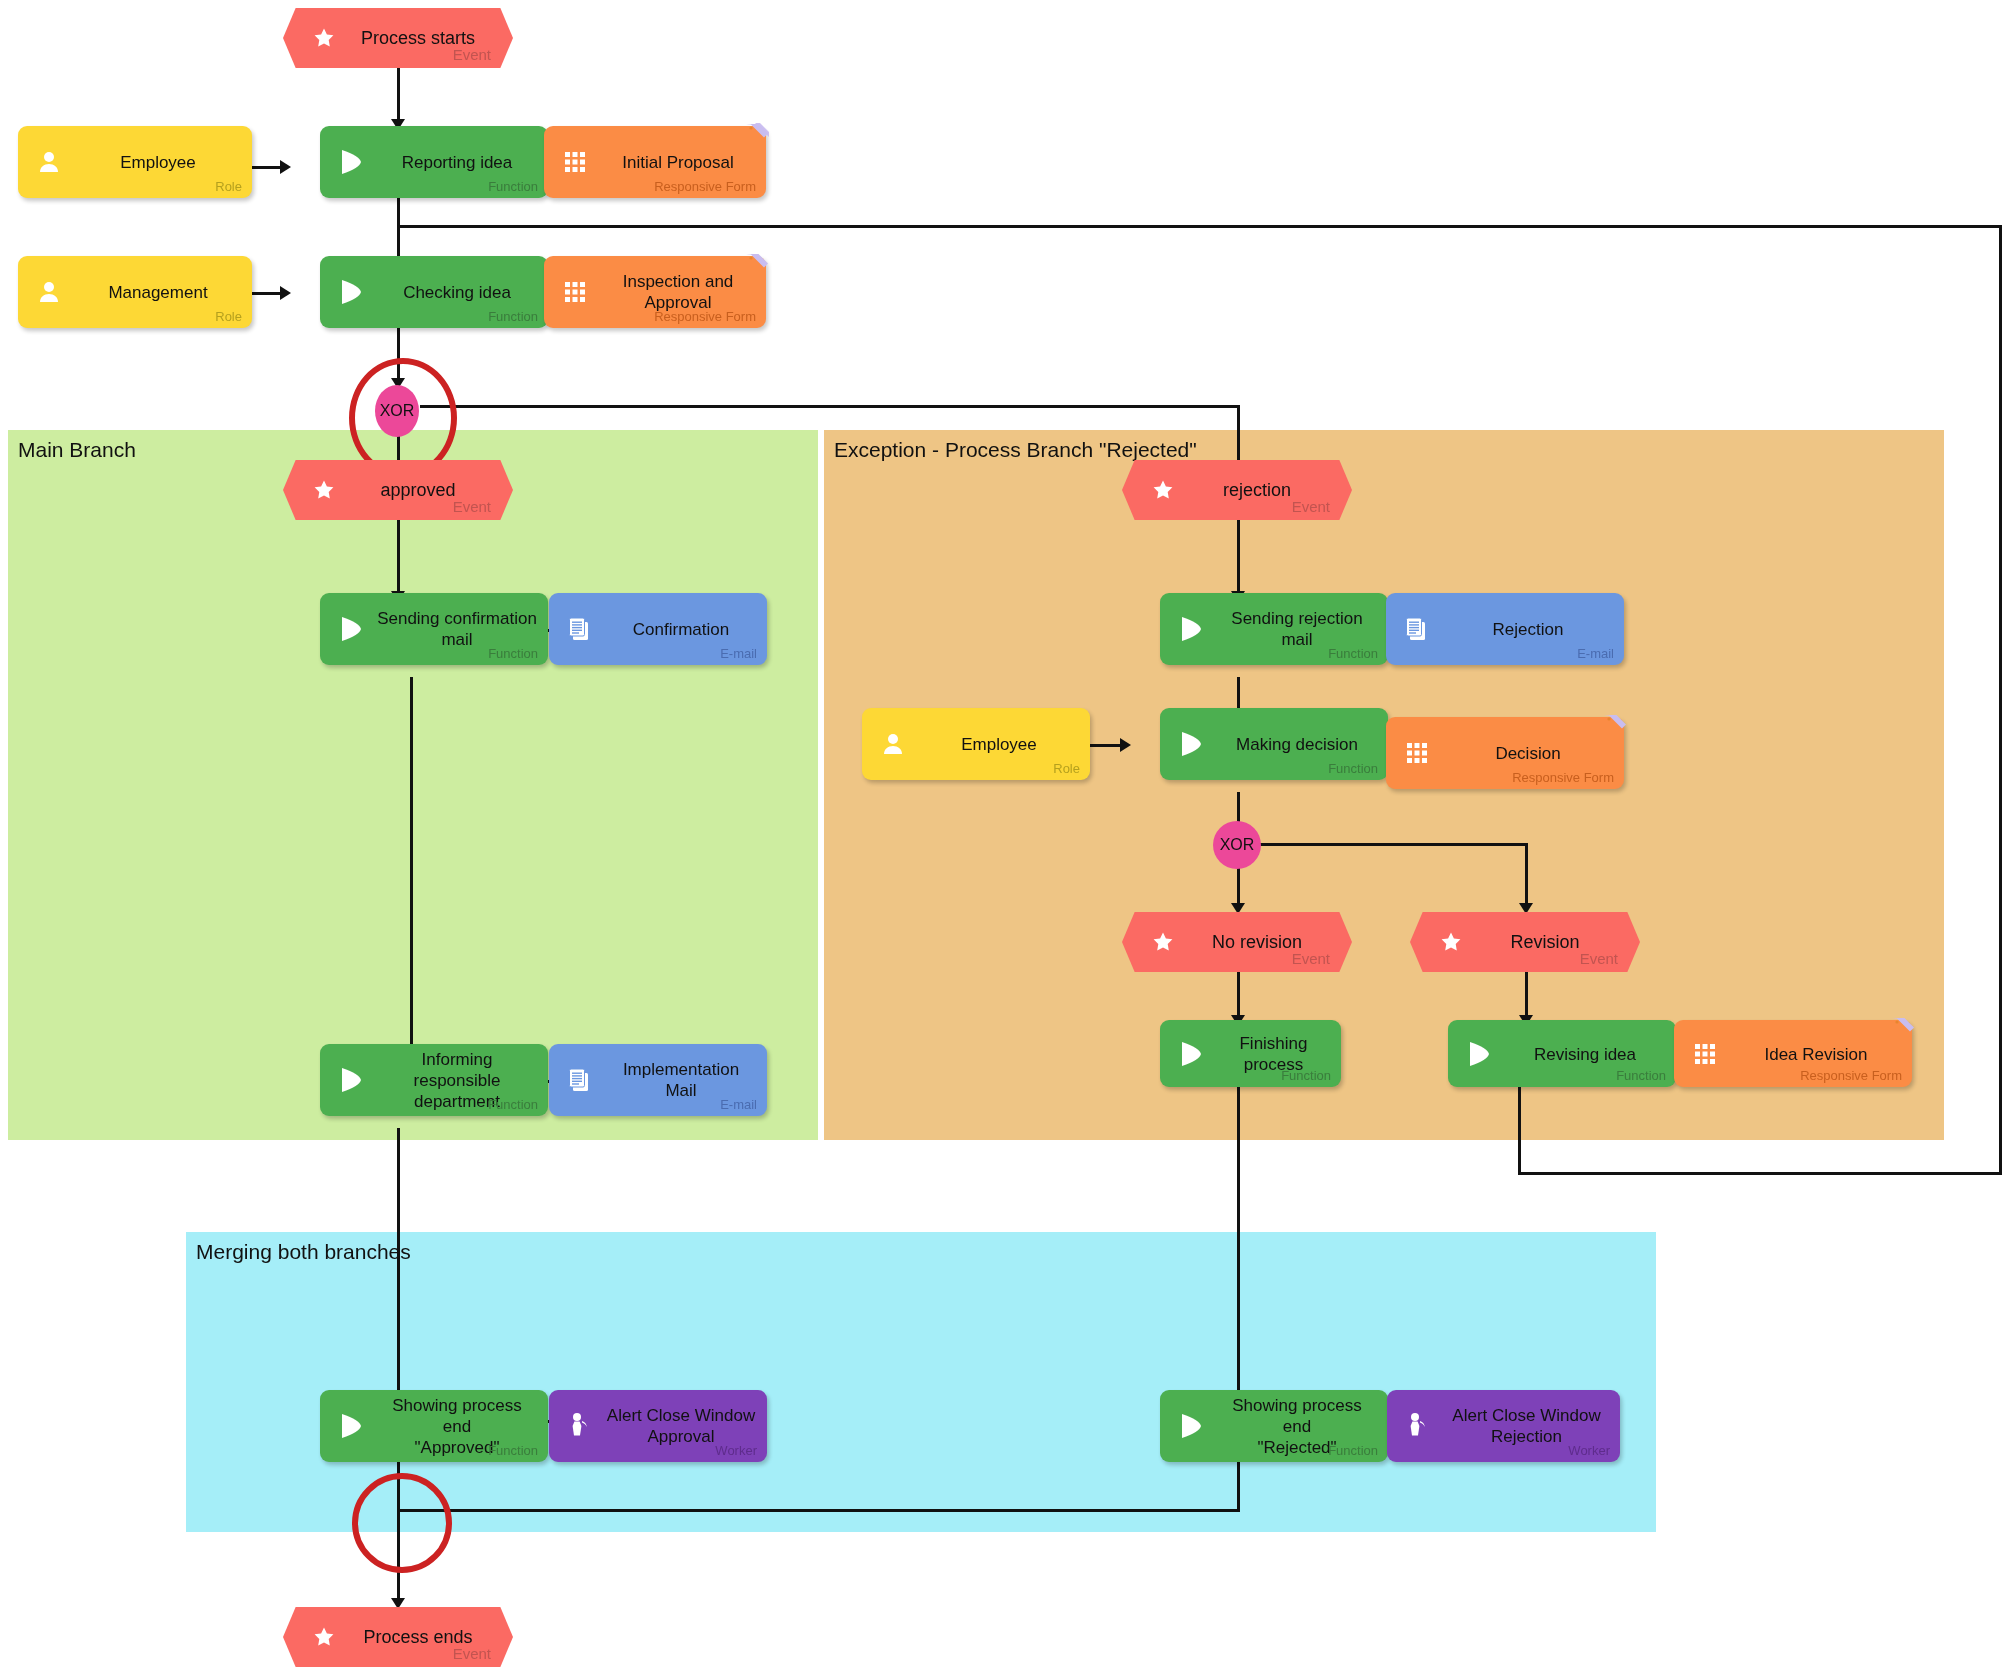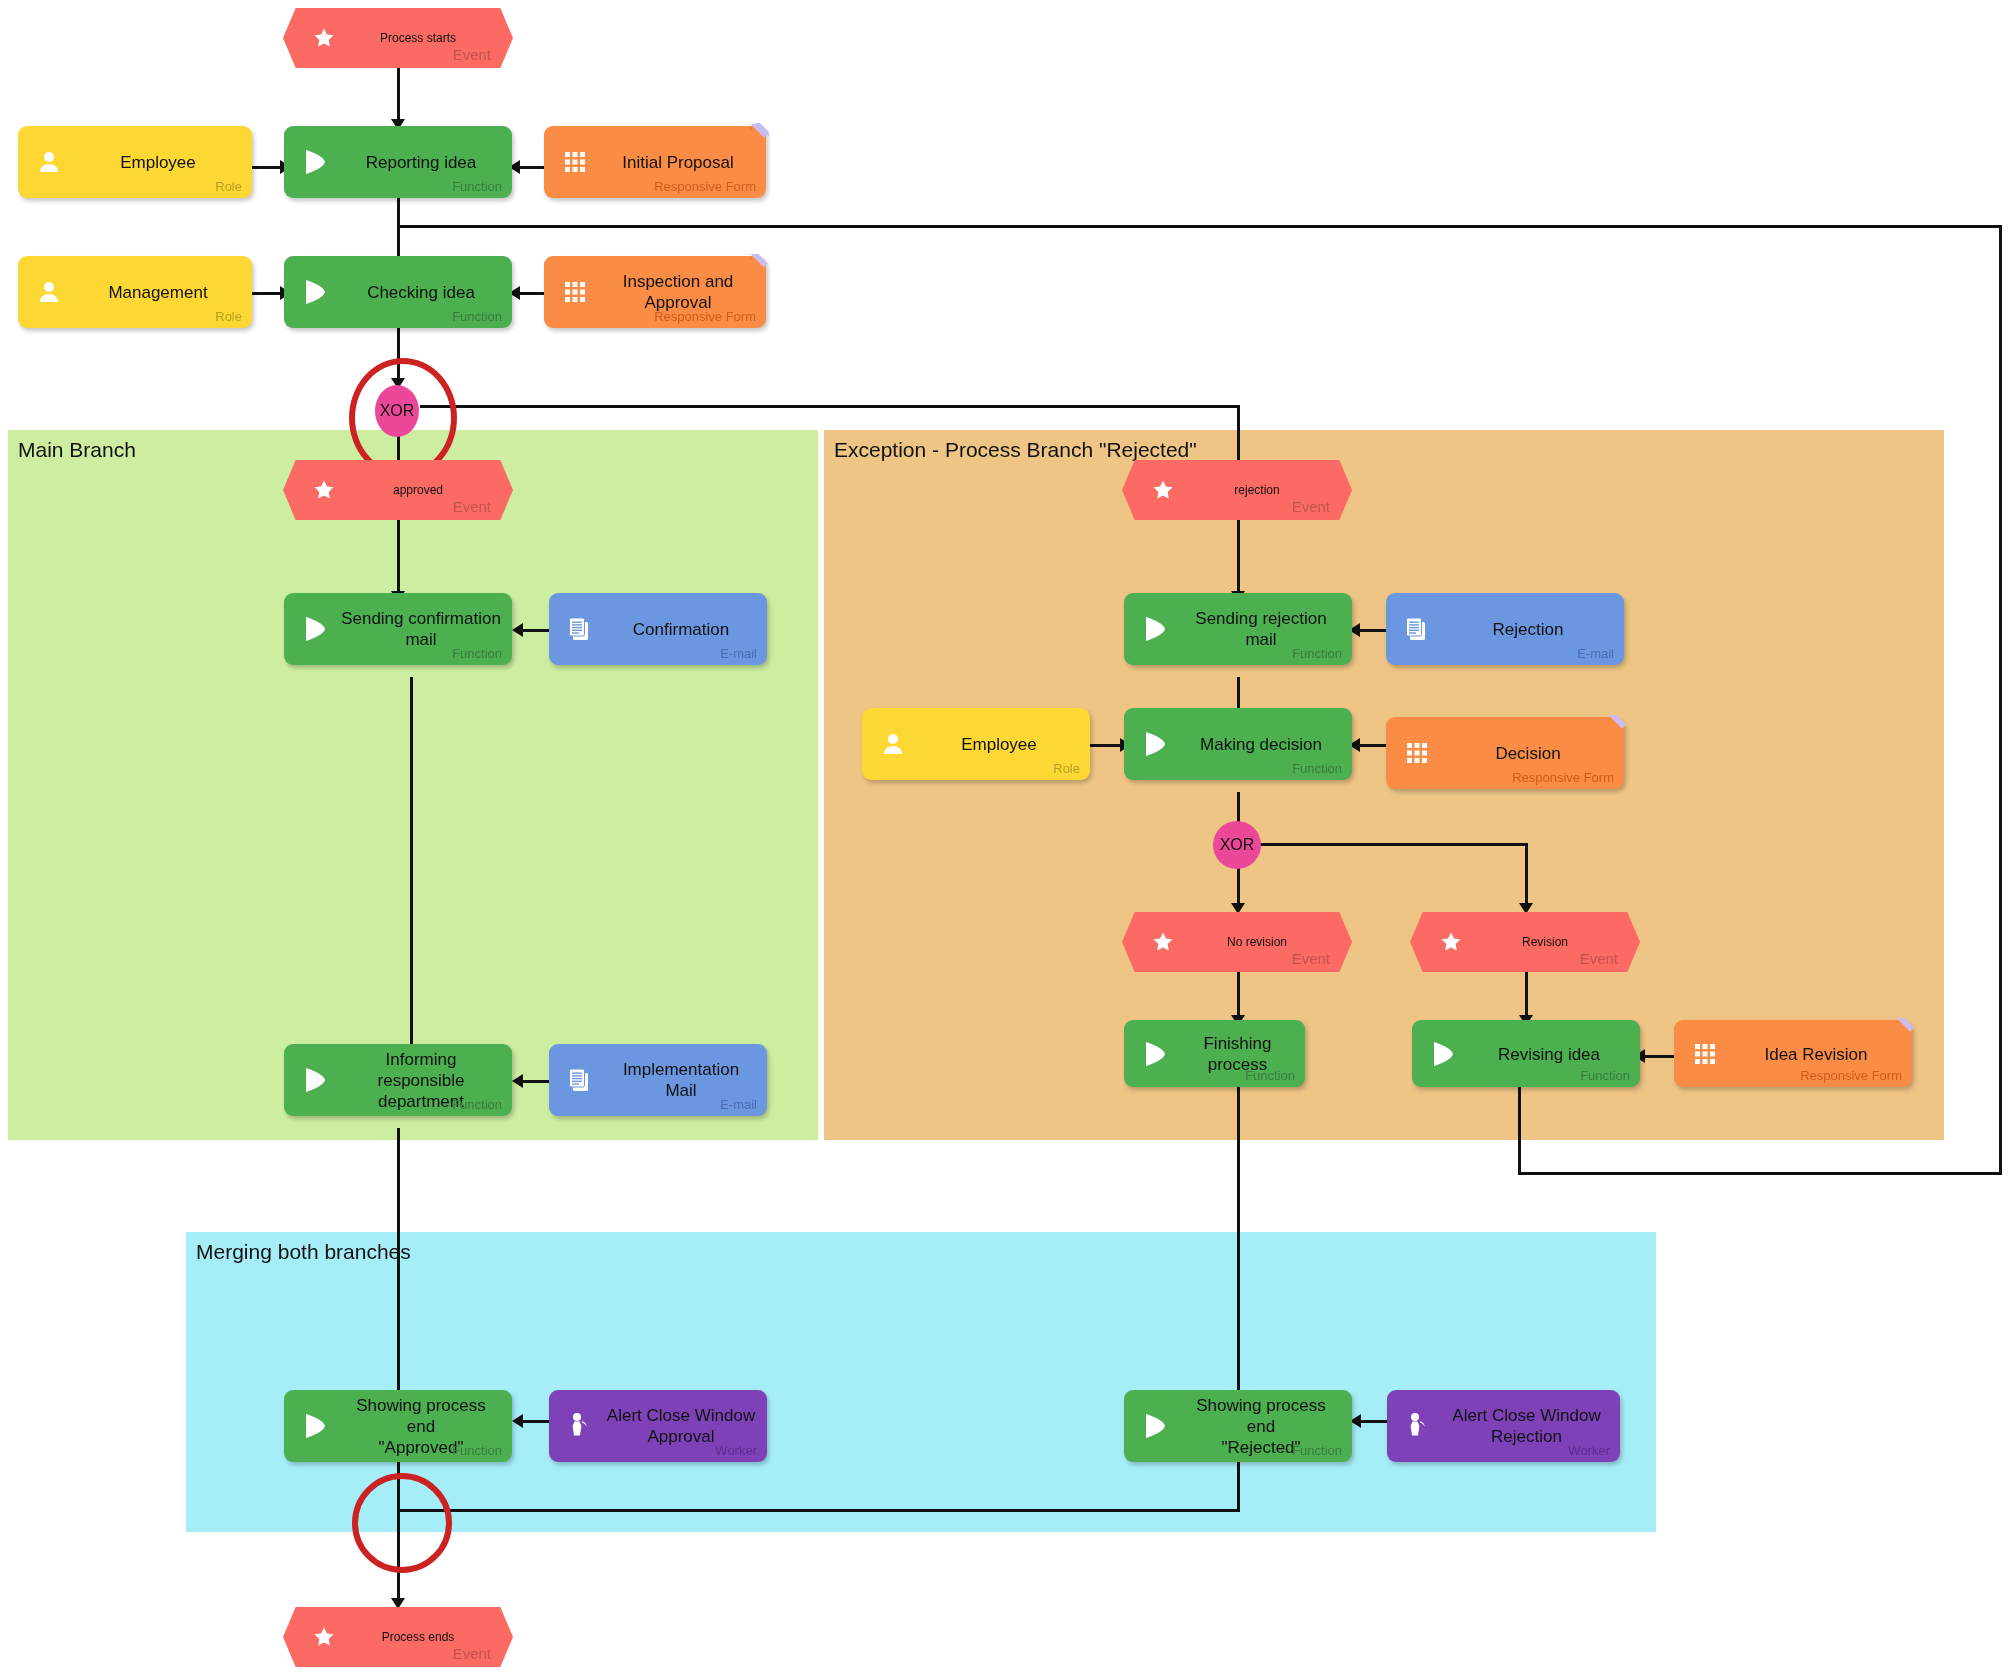--- a/index.html
+++ b/index.html
@@ -14,37 +14,37 @@
   .node{position:absolute;box-sizing:border-box;border-radius:9px;
         box-shadow:2px 3px 4px rgba(0,0,0,0.22);
         display:flex;align-items:center;justify-content:center;}
   .node .ttl{position:absolute;left:56px;right:10px;top:50%;transform:translateY(-50%);
         text-align:center;font-size:17px;line-height:21px;color:#111;font-weight:400;}
   .node .sub{position:absolute;right:10px;bottom:4px;font-size:13px;line-height:14px;}
   .node .ico{position:absolute;left:16px;top:50%;transform:translateY(-50%);
         width:30px;height:30px;display:flex;align-items:center;justify-content:center;}
 
   
-  .t-function{background:#4caf50;}
+  .t-function{background:#4caf50;margin-left:36px;}
   .t-function .sub{color:#3a7d3c;}
   .t-role{background:#fdd835;}
   .t-role .sub{color:#b5a01e;}
   .t-form{background:#fb8c45;}
   .t-form .sub{color:#c85f1e;}
   .t-mail{background:#6b97e0;}
   .t-mail .sub{color:#4a6cb0;}
   .t-worker{background:#7e41b8;}
   .t-worker .sub{color:#5e2c8c;}
 
   
   .event{position:absolute;background:#fb6a63;
          clip-path:polygon(0% 50%, 5.5% 0%, 94.5% 0%, 100% 50%, 94.5% 100%, 5.5% 100%);
          filter:drop-shadow(2px 3px 3px rgba(0,0,0,0.22));}
   .event .ttl{position:absolute;left:60px;right:20px;top:50%;transform:translateY(-50%);
-         text-align:center;font-size:12px;line-height:21px;color:#111;}
+         text-align:center;font-size:18px;line-height:21px;color:#111;}
   .event .sub{position:absolute;right:22px;bottom:5px;font-size:15px;color:#c25450;}
   .event .ico{position:absolute;left:28px;top:50%;transform:translateY(-50%);
          width:26px;height:26px;display:flex;align-items:center;justify-content:center;}
 
   
   .gw{position:absolute;background:#ec4899;border-radius:50%;
       display:flex;align-items:center;justify-content:center;
       font-size:16px;color:#111;font-family:"Liberation Sans",sans-serif;}
   .ring{position:absolute;border:6px solid #cc2222;border-radius:50%;background:transparent;}
 

